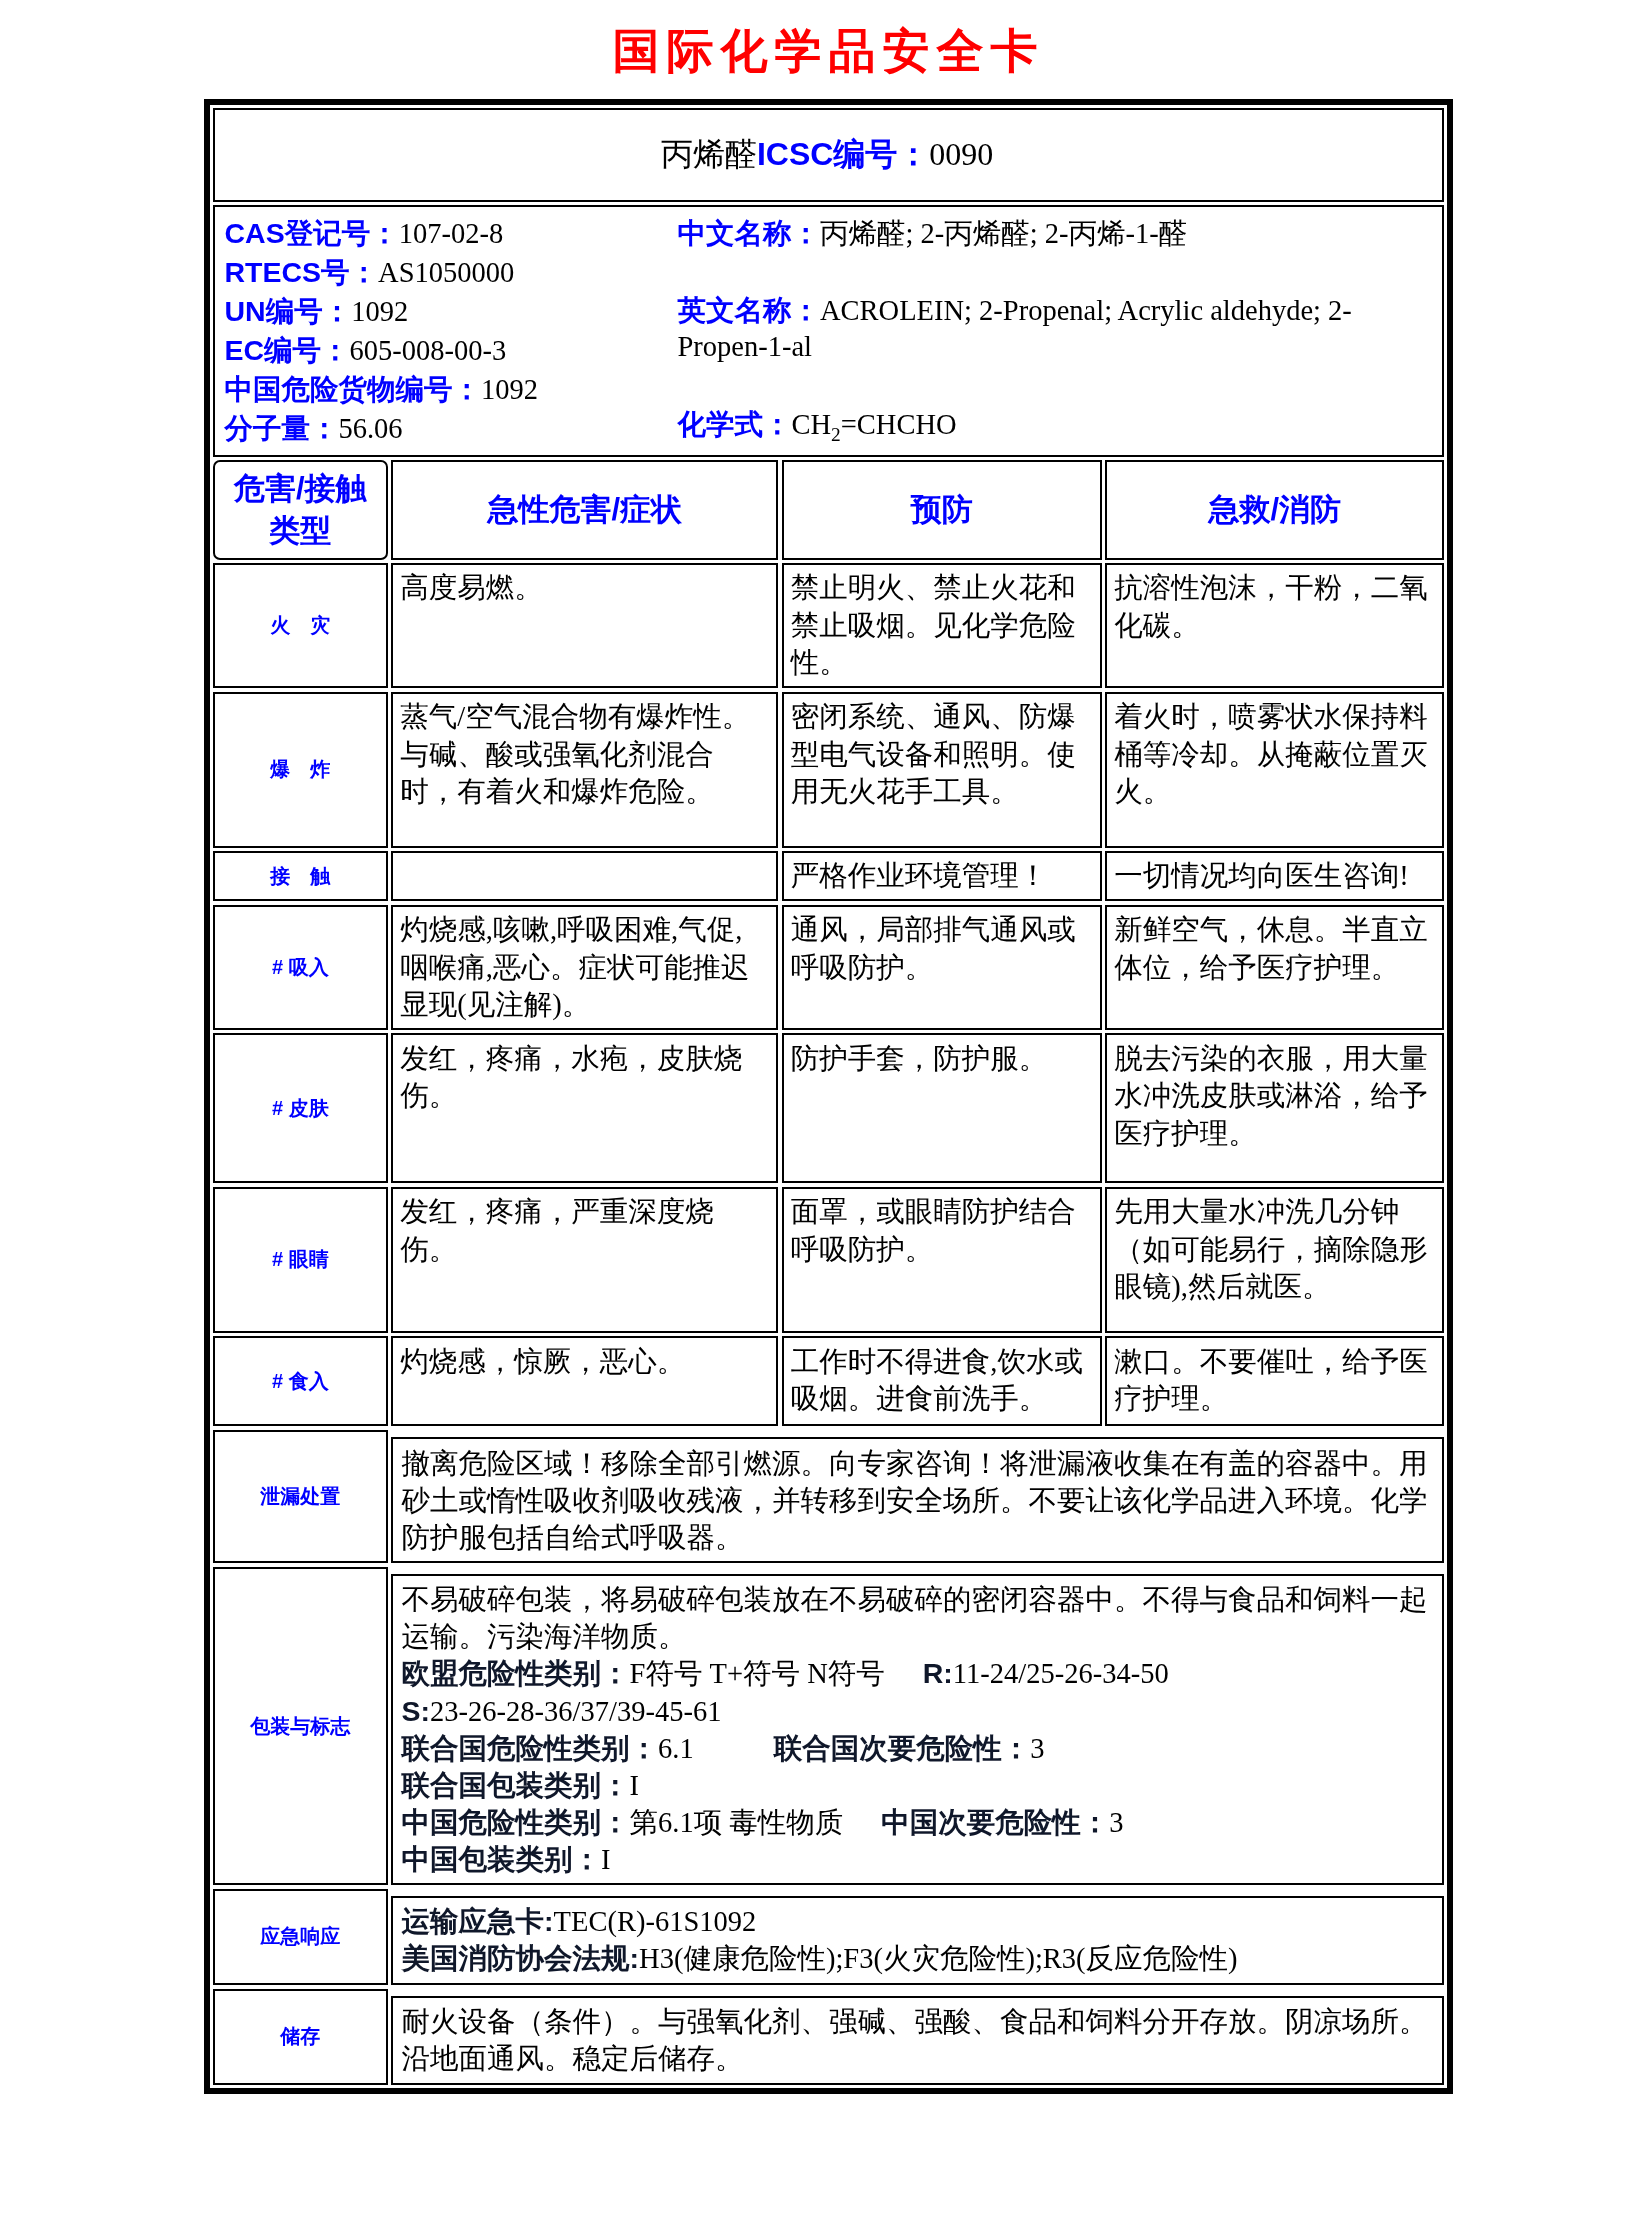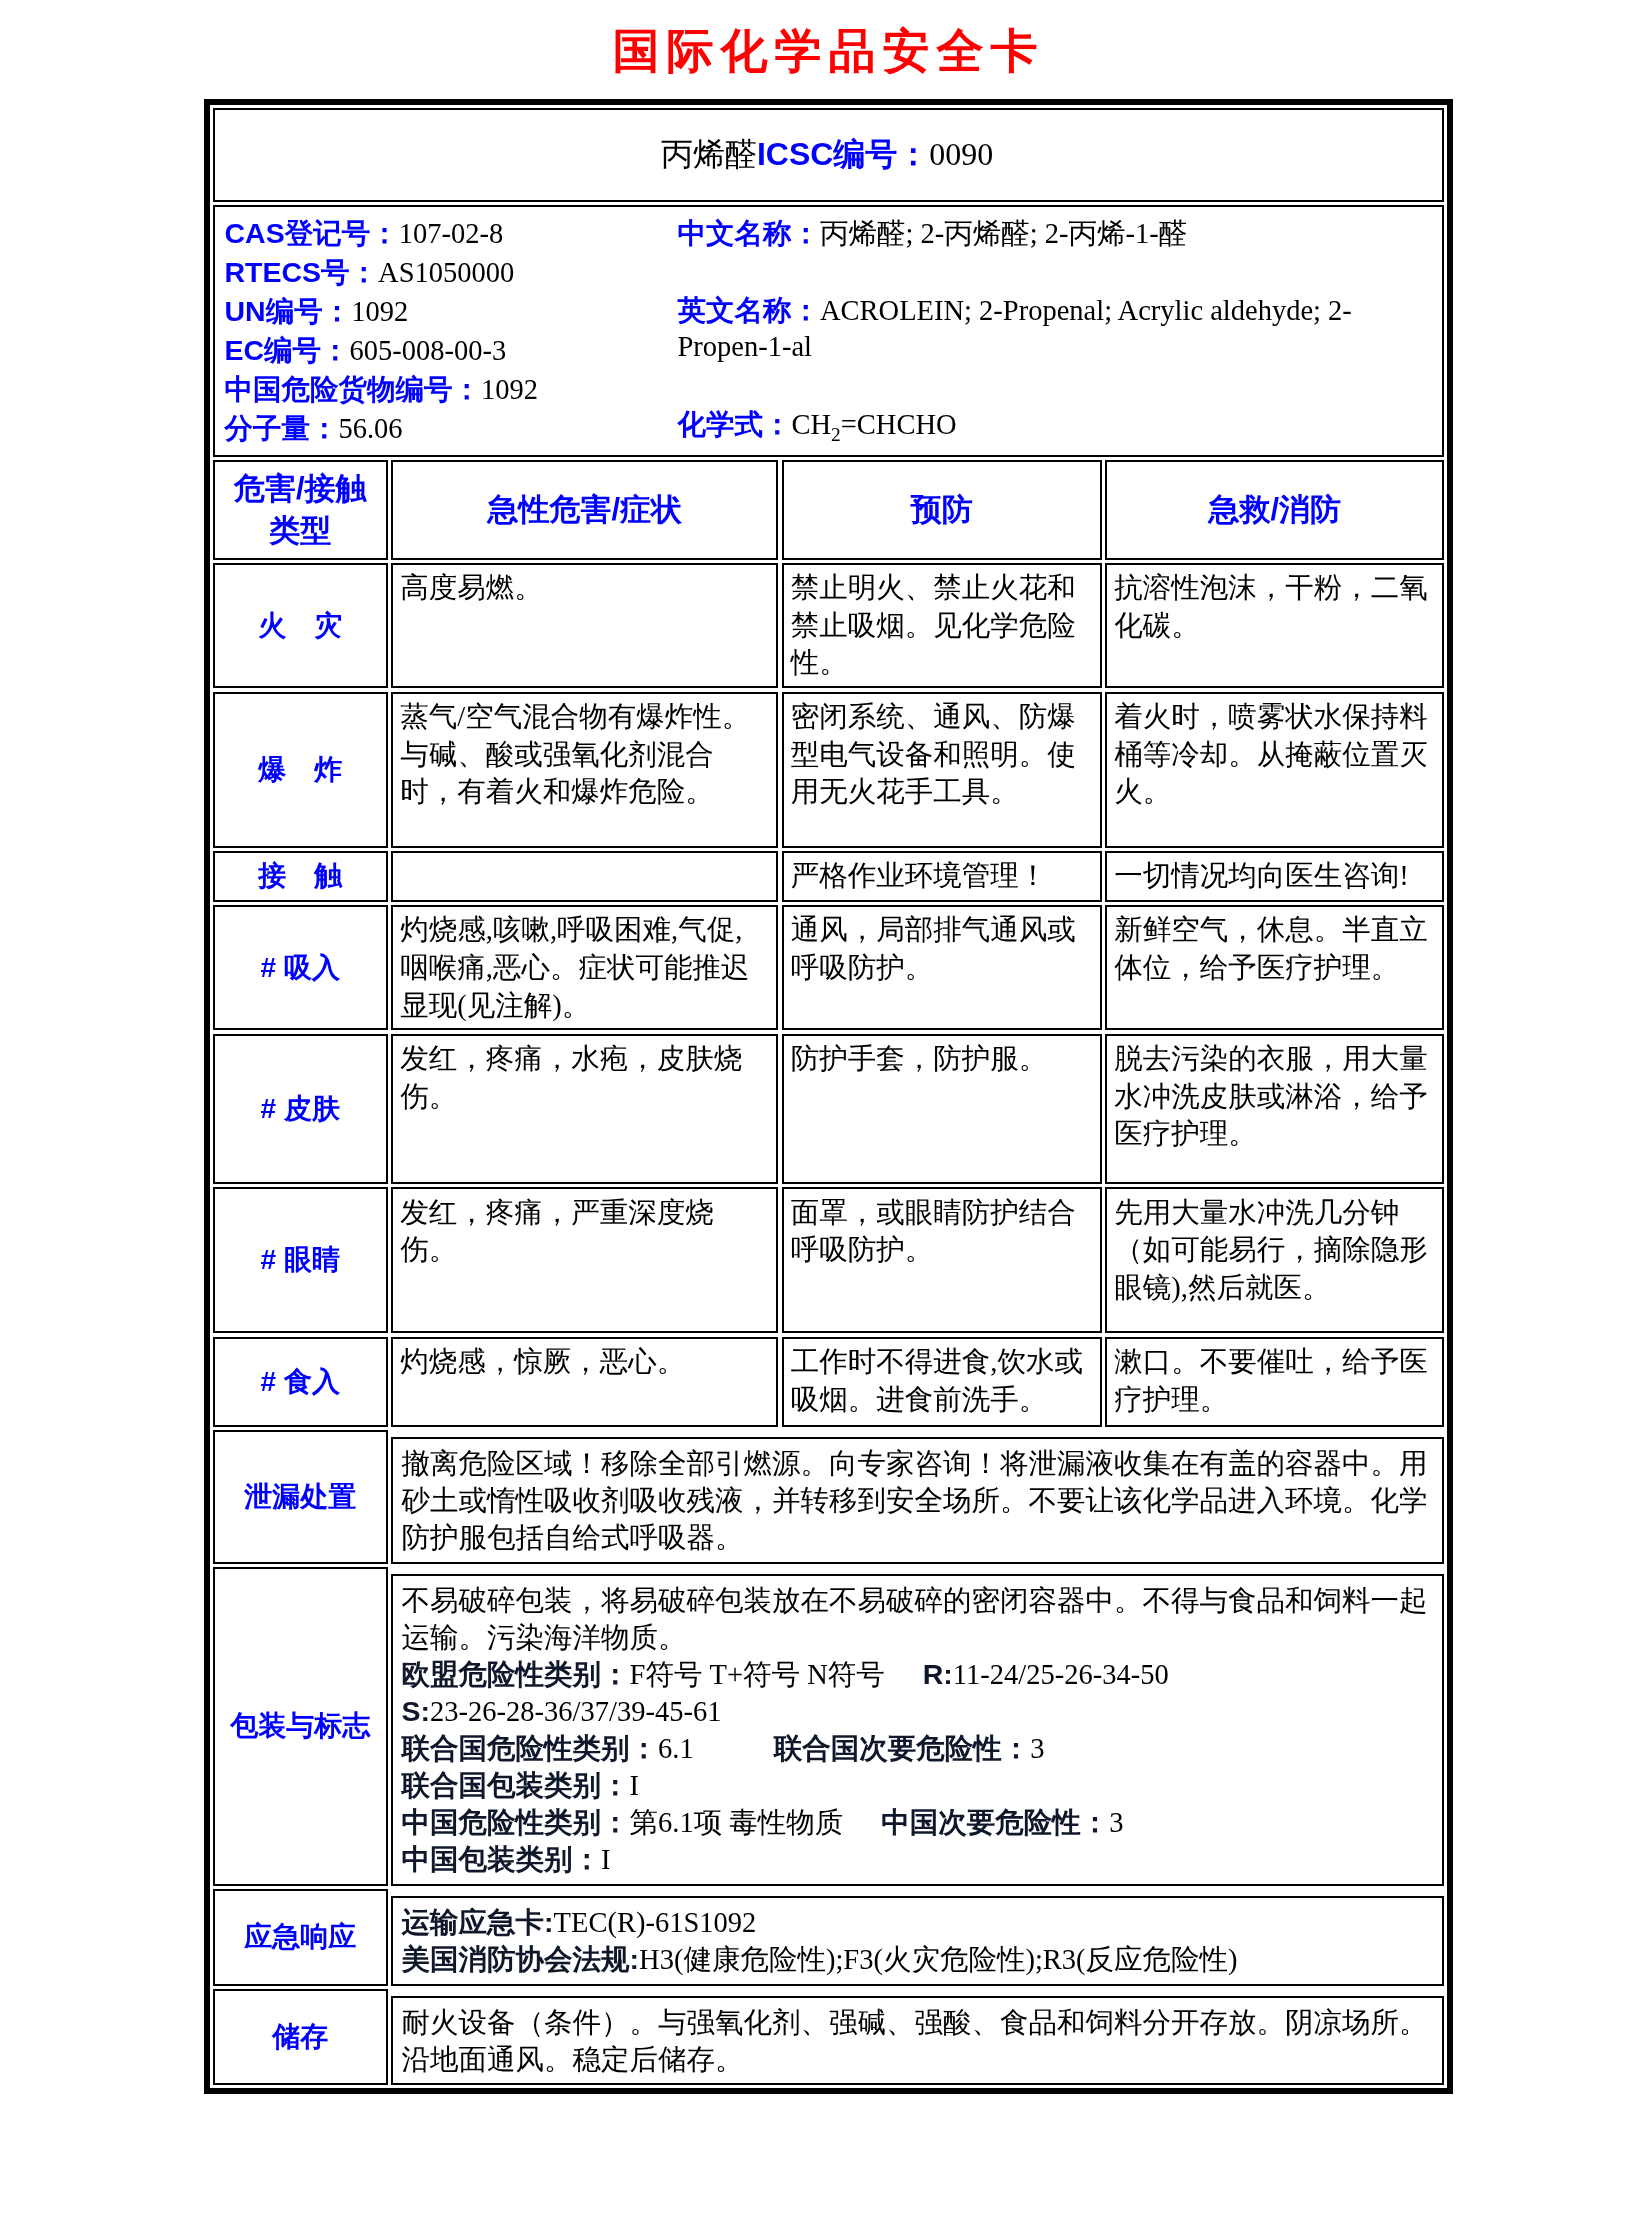--- a/index.html
+++ b/index.html
@@ -70,30 +70,30 @@
   
   .head {
     display:flex; align-items:center; justify-content:center;
     text-align:center;
     font-family:"Liberation Sans", sans-serif;
     font-weight:bold;
     font-size:31px;
     color:#0000ff;
     padding:5.6px;
   }
-  .prewrap { white-space:pre-line; }
+  .prewrap { white-space:pre-line;border-radius:7px; }
   .mh140 { min-height:97px; }
 
   
   .rowlab {
     display:flex; align-items:center; justify-content:center;
     text-align:center;
     font-family:"Liberation Sans", sans-serif;
     font-weight:bold;
-    font-size:28px;
+    font-size:20px;
     color:#0000ff;
     padding:4.2px;
   }
   
   .bodyc {
     font-size:28.5px;
     line-height:1.32;
     padding:4.2px 7px;
   }
   .widec {

